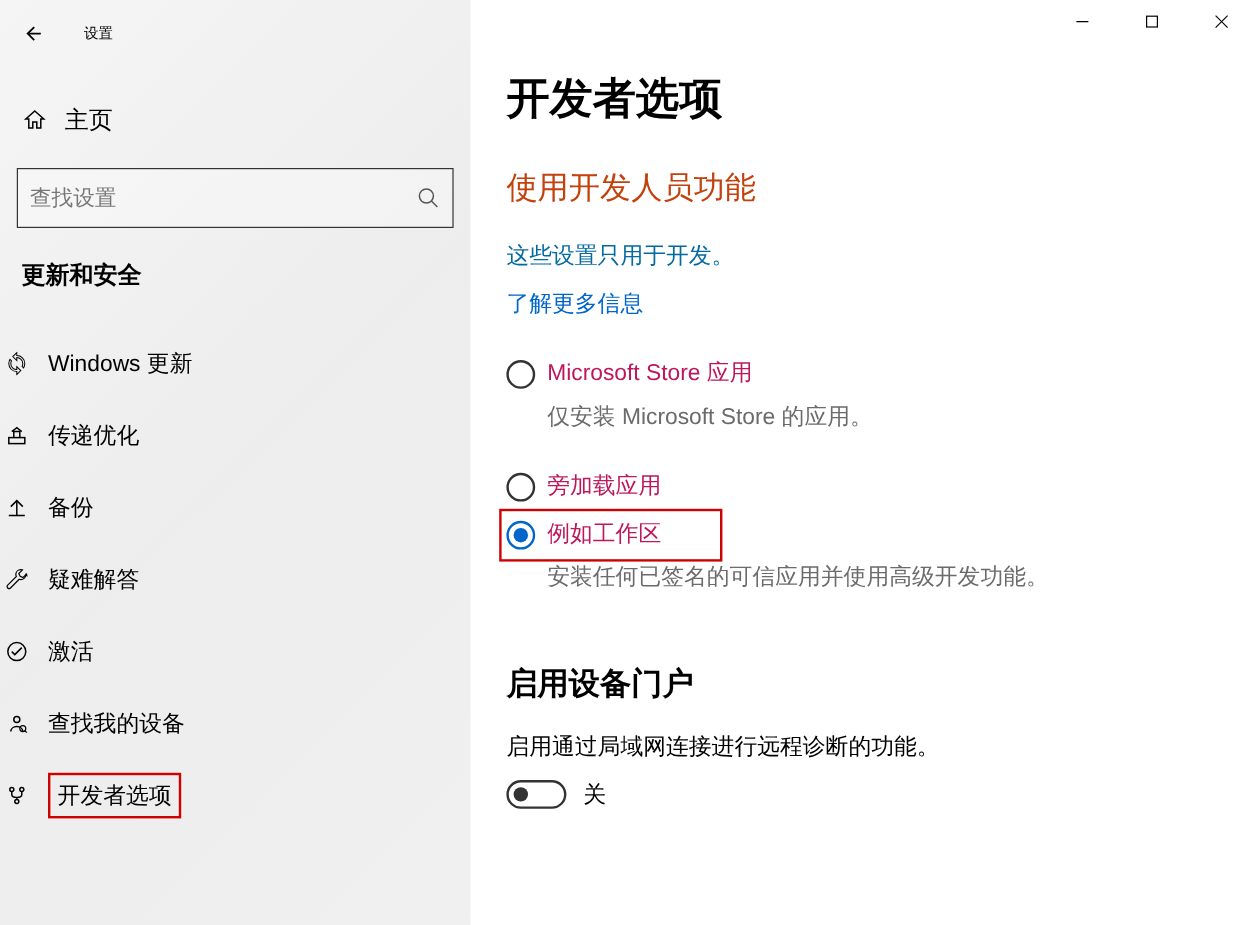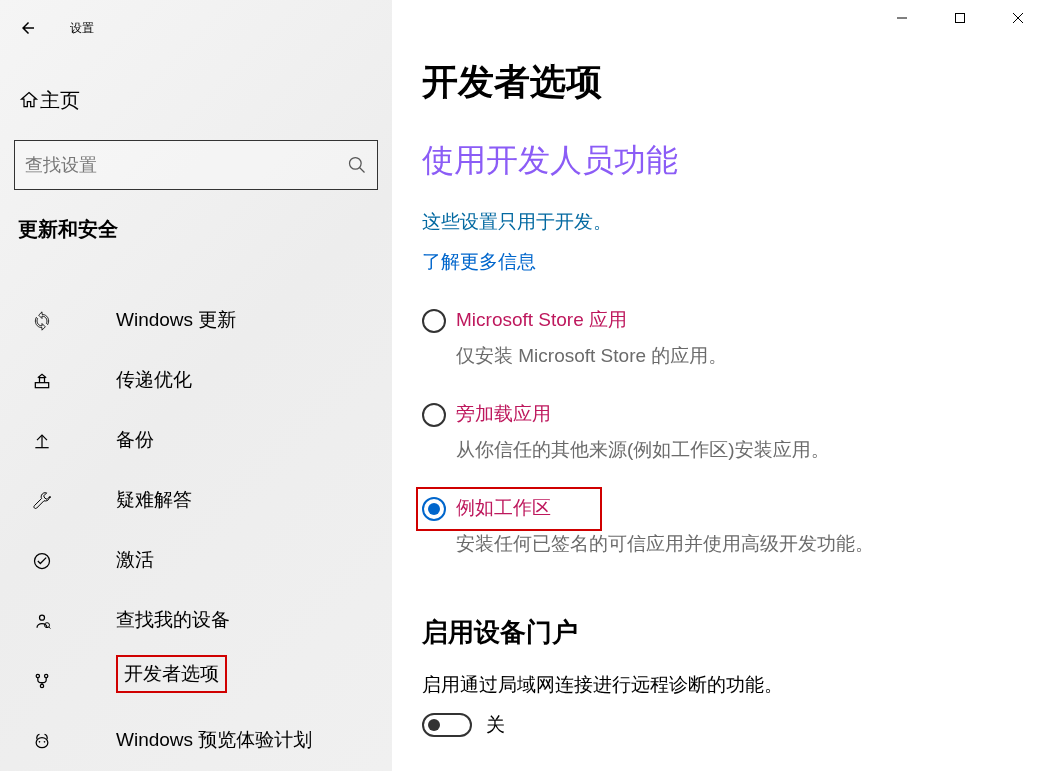--- a/index.html
+++ b/index.html
@@ -45,21 +45,21 @@
     }
     .home-row {
       display: flex;
       align-items: center;
       padding: 0 18px;
       margin-top: 34px;
       height: 44px;
       cursor: pointer;
     }
     .home-row .icon { width: 22px; display:flex; align-items:center; justify-content:center;}
-    .home-row .label { font-size: 20px; color: #000; }
+    .home-row .label { font-size: 20px; margin-left: 14px; color: #000; }
     .search-wrap {
       margin: 18px 14px 0 14px;
       border: 1px solid #333;
       height: 50px;
       display: flex;
       align-items: center;
       padding: 0 10px;
       background: rgba(255,255,255,0.3);
     }
     .search-wrap input {
@@ -76,25 +76,24 @@
       font-size: 20px;
       font-weight: bold;
       color: #000;
       margin: 26px 0 0 18px;
     }
     .nav-list {
       margin-top: 30px;
     }
     .nav-item {
       display: flex;
-      align-items: flex-end;
+      align-items: center;
       height: 60px;
-      padding: 0 30px;
-      cursor: pointer;
-      gap: 48px;
+      padding: 0 2px;
+      cursor: pointer;
     }
     .nav-item .nicon {
       width: 24px;
       height: 24px;
       display:flex;
       align-items:center;
       justify-content:center;
     }
     .nav-item .nlabel {
       font-size: 19px;
@@ -125,23 +124,23 @@
       cursor: pointer;
     }
     .win-btn svg { width: 12px; height: 12px; }
     .page-title {
       font-size: 36px;
       font-weight: 600;
       color: #000;
       margin-top: 58px;
     }
     .section-title {
-      font-size: 32px;
+      font-size: 26px;
       font-weight: 400;
-      color: #8b5cf6;
+      color: #c2410c;
       margin-top: 32px;
     }
     .desc-text {
       font-size: 19px;
       color: #0369a1;
       margin-top: 26px;
     }
     .link {
       font-size: 19px;
       color: #0066cc;
@@ -338,31 +337,20 @@
       <span class="nicon">
           <svg width="20" height="20" viewBox="0 0 24 24">
             <circle cx="7" cy="6" r="2" fill="none" stroke="#000" stroke-width="1.5"></circle>
             <circle cx="17" cy="6" r="2" fill="none" stroke="#000" stroke-width="1.5"></circle>
             <circle cx="12" cy="18" r="2" fill="none" stroke="#000" stroke-width="1.5"></circle>
             <path d="M7 8v3c0 2 2 3 5 3s5-1 5-3V8M12 14v2" fill="none" stroke="#000" stroke-width="1.5"></path>
           </svg>
         </span>
       <span class="nlabel">开发者选项</span>
     </div>
-    <div class="nav-item">
-      <span class="nicon">
-          <svg width="20" height="20" viewBox="0 0 24 24">
-            <ellipse cx="12" cy="14" rx="7" ry="6" fill="none" stroke="#000" stroke-width="1.5"></ellipse>
-            <circle cx="9" cy="13" r="1" fill="#000"></circle>
-            <circle cx="15" cy="13" r="1" fill="#000"></circle>
-            <path d="M6 10c-1-3 1-6 3-6M18 10c1-3-1-6-3-6" fill="none" stroke="#000" stroke-width="1.5"></path>
-          </svg>
-        </span>
-      <span class="nlabel">Windows 预览体验计划</span>
-    </div>
   </div>
 </div>
 
 <div class="main">
   <div class="window-controls">
     <div class="win-btn">
       <svg viewBox="0 0 12 12">
           <line x1="1" y1="6" x2="11" y2="6" stroke="#000" stroke-width="1"></line>
         </svg>
     </div>
@@ -390,21 +378,20 @@
       <div class="radio-circle"></div>
       <div class="radio-text">
         <div class="radio-label">Microsoft Store 应用</div>
         <div class="radio-desc">仅安装 Microsoft Store 的应用。</div>
       </div>
     </div>
     <div class="radio-item">
       <div class="radio-circle"></div>
       <div class="radio-text">
         <div class="radio-label">旁加载应用</div>
-        <div class="radio-desc">从你信任的其他来源(例如工作区)安装应用。</div>
       </div>
     </div>
     <div class="radio-item selected highlighted">
       <div class="radio-highlight-box"></div>
       <div class="radio-circle"></div>
       <div class="radio-text">
         <div class="radio-label">例如工作区</div>
         <div class="radio-desc">安装任何已签名的可信应用并使用高级开发功能。</div>
       </div>
     </div>

